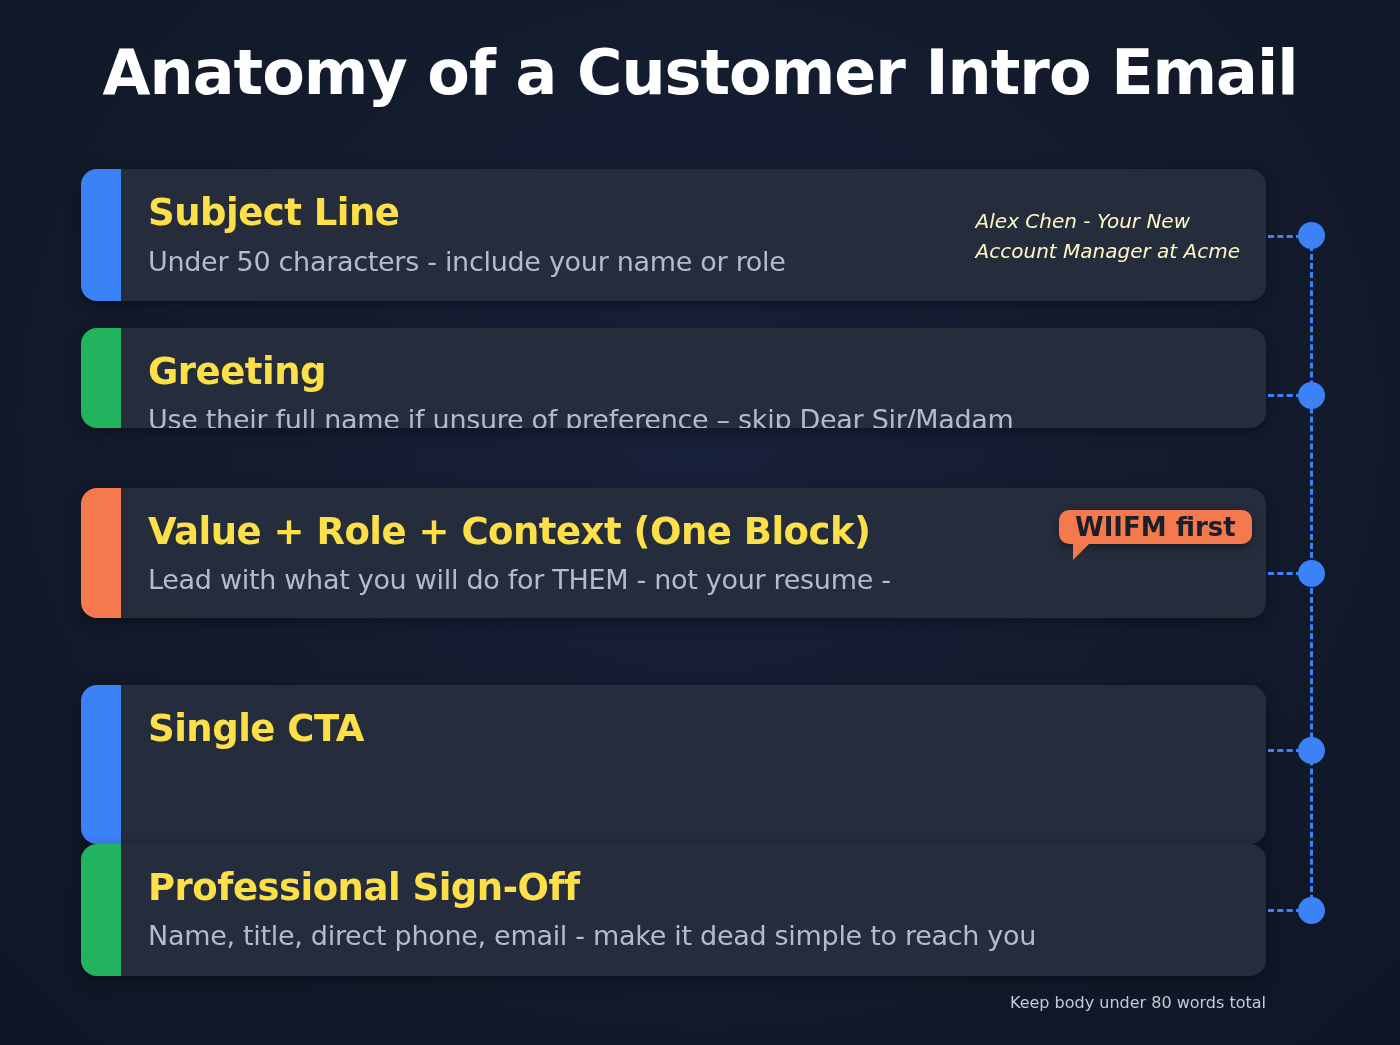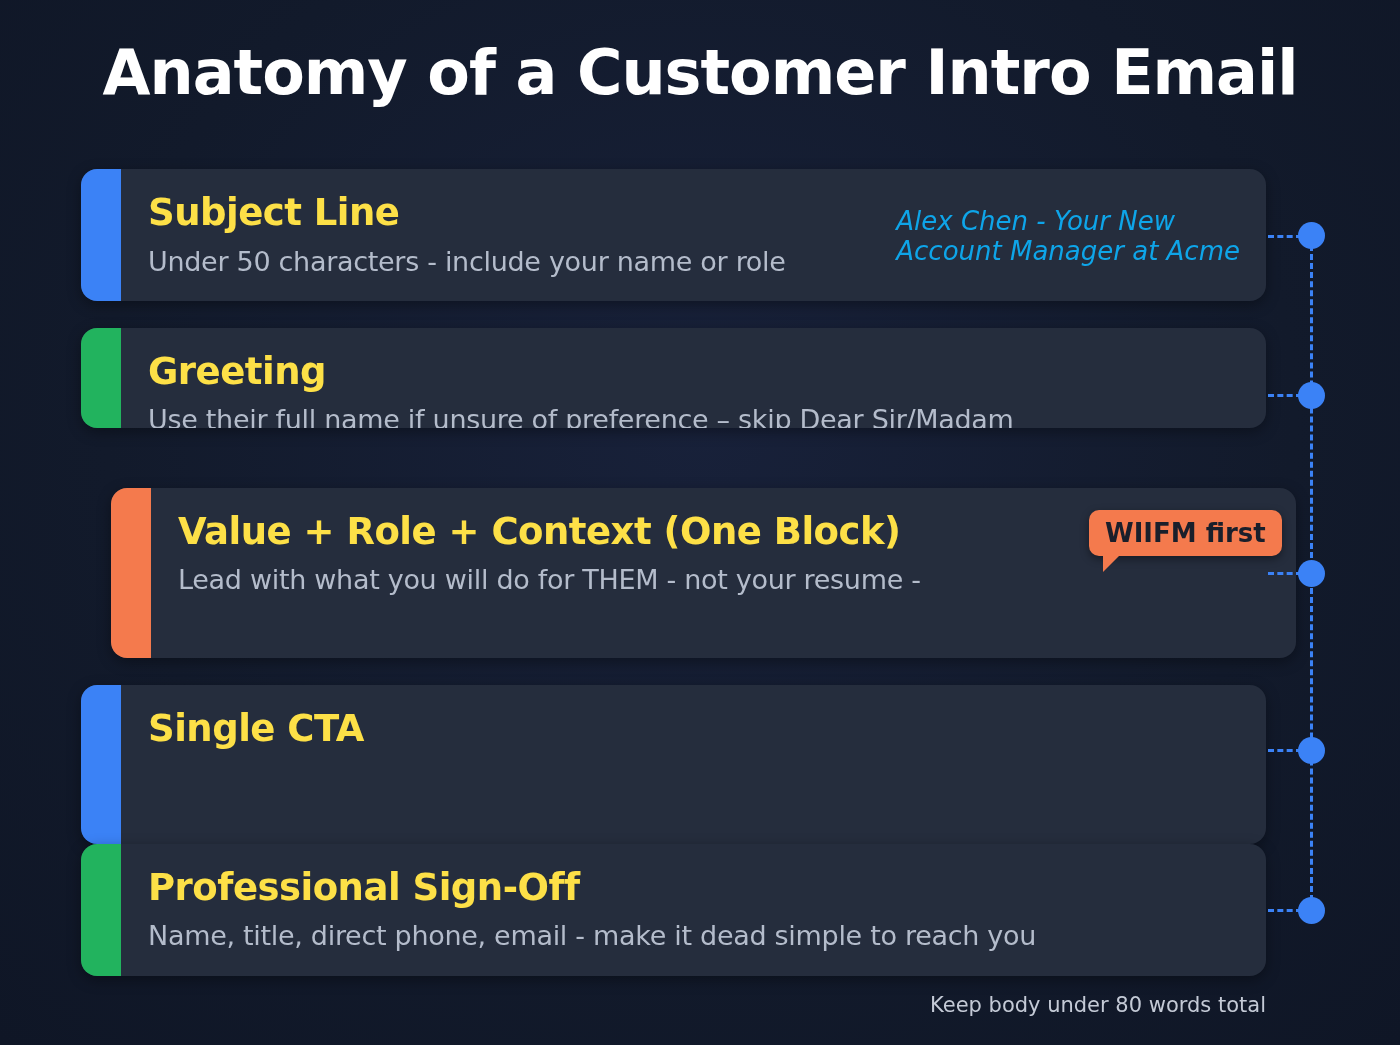--- a/index.html
+++ b/index.html
@@ -22,46 +22,46 @@
   .accent { position:absolute; left:0; top:0; bottom:0; width:40px; }
   .card-title {
     position:absolute; left:67px; font-size:37px; font-weight:bold; color:#fde047;
     letter-spacing:-0.5px;
   }
   .card-desc {
     position:absolute; left:67px; font-size:27px; color:#b4bccb; line-height:39px;
     letter-spacing:-0.3px;
   }
   .aside {
-    position:absolute; right:26px; top:37px; font-size:26px; font-style:italic;
-    color:#0ea5e9; line-height:30px;
+    position:absolute; right:26px; top:37px; font-size:20px; font-style:italic;
+    color:#fef9c3; line-height:30px;
   }
   .bubble {
     position:absolute; left:978px; top:22px; background:#f47a4d; color:#1a1f2b;
-    font-weight:bold; font-size:26px; padding:8px 16px; border-radius:10px;
+    font-weight:bold; font-size:26px; padding:2px 16px; border-radius:10px;
     box-shadow:0 3px 8px rgba(0,0,0,0.4);
   }
   .bubble::after {
     content:""; position:absolute; left:14px; bottom:-16px;
     border-left:0 solid transparent; border-right:18px solid transparent;
     border-top:18px solid #f47a4d;
   }
   .vline {
     position:absolute; left:1310px; top:236px; height:674px; width:0;
     border-left:3px dashed #3b82f6;
   }
   .hline {
     position:absolute; left:1268px; width:34px; height:0; border-top:3px dashed #3b82f6;
   }
   .dot {
     position:absolute; left:1298px; width:27px; height:27px; border-radius:50%;
     background:#3b82f6;
   }
   .footer {
-    position:absolute; right:134px; top:993px; font-size:21px; color:#c4cad6;
+    position:absolute; right:134px; top:993px; font-size:16px; color:#c4cad6;
   }
 </style>
 </head>
 <body>
 
 <div class="title">Anatomy of a Customer Intro Email</div>
 
 <div class="card" style="top:169px;height:132px;">
   <div class="accent" style="background:#3b82f6;"></div>
   <div class="card-title" style="top:22px;">Subject Line</div>
@@ -71,21 +71,21 @@
     <div>Account Manager at Acme</div>
   </div>
 </div>
 
 <div class="card" style="top:328px;height:100px;">
   <div class="accent" style="background:#22b35e;"></div>
   <div class="card-title" style="top:22px;">Greeting</div>
   <div class="card-desc" style="top:72px;">Use their full name if unsure of preference – skip Dear Sir/Madam</div>
 </div>
 
-<div class="card" style="top:488px;height:170px;margin-left:30px;">
+<div class="card" style="top:488px;height:130px;">
   <div class="accent" style="background:#f47a4d;"></div>
   <div class="card-title" style="top:22px;">Value + Role + Context (One Block)</div>
   <div class="card-desc" style="top:72px;">
     <div>Lead with what you will do for THEM - not your resume -</div>
   </div>
   <div class="bubble">WIIFM first</div>
 </div>
 
 <div class="card" style="top:685px;height:159px;">
   <div class="accent" style="background:#3b82f6;"></div>

